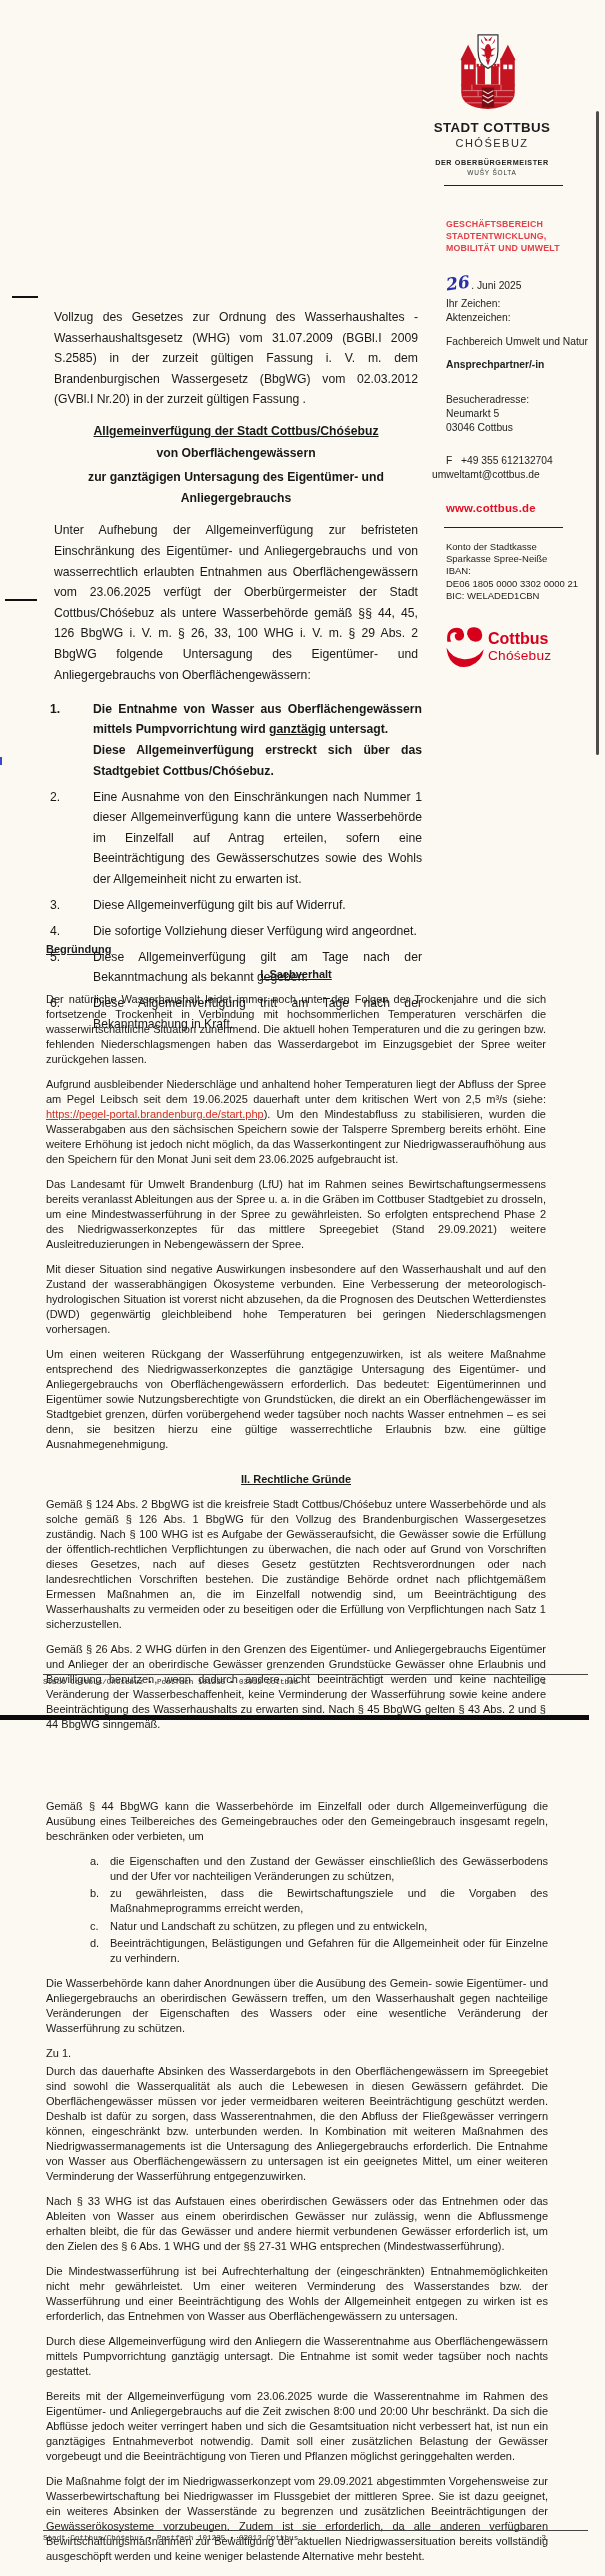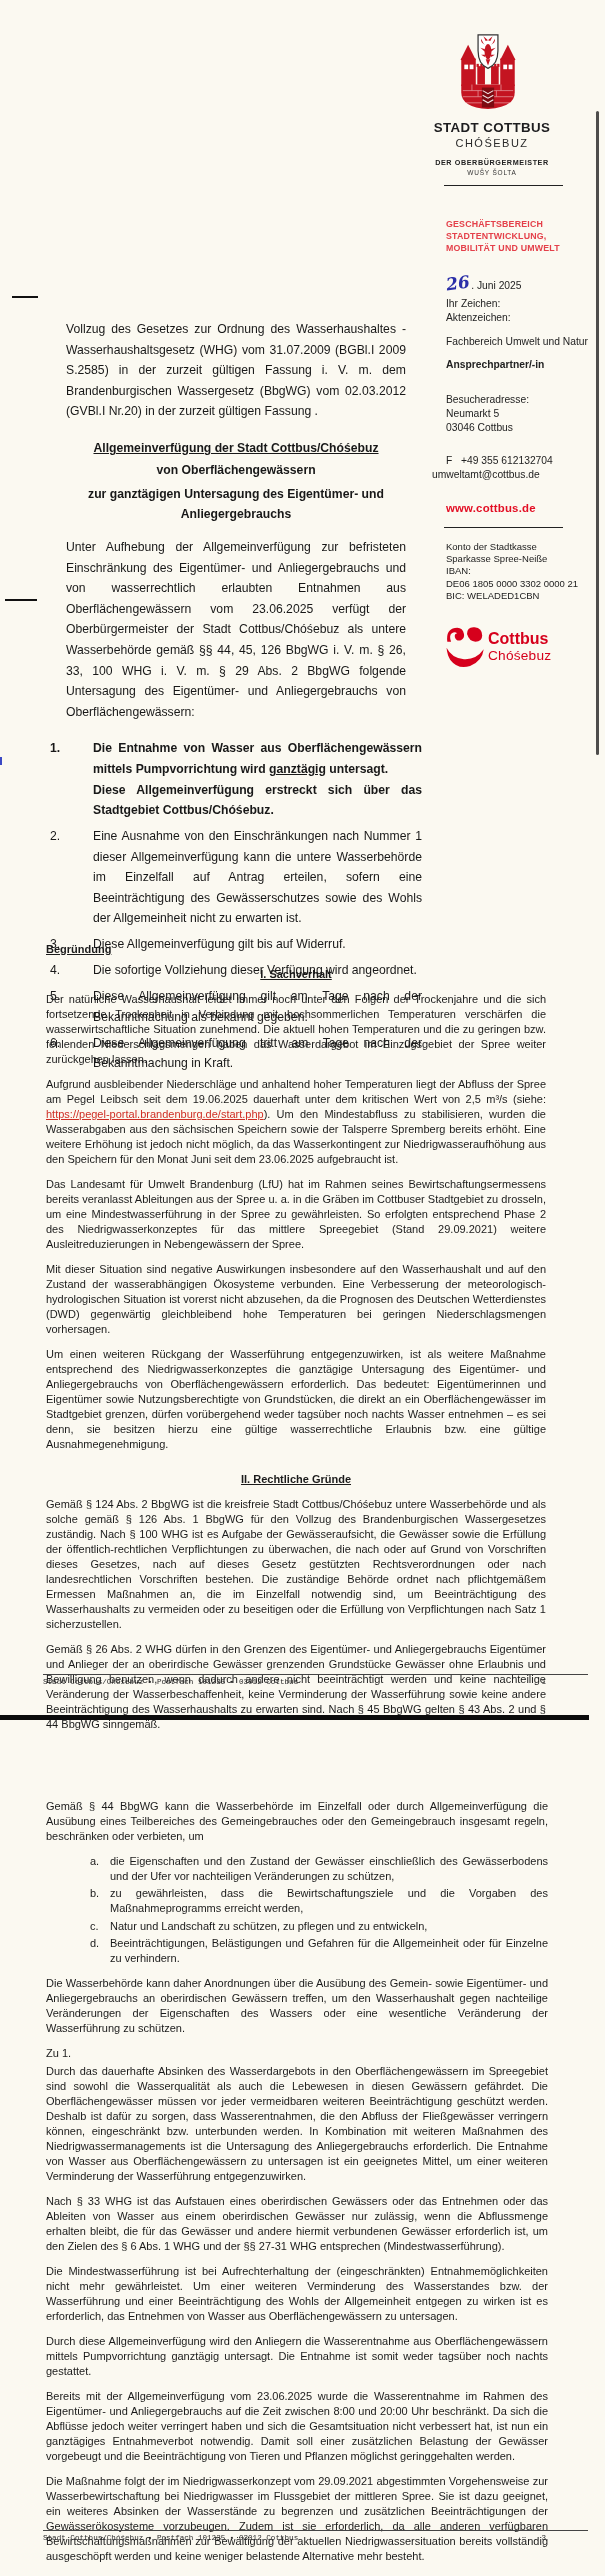--- a/index.html
+++ b/index.html
@@ -29,21 +29,21 @@
   .logo-line1{font-size:16px;font-weight:800;color:#d6001c;}
   .logo-line2{font-size:13.7px;font-weight:400;color:#d6001c;margin-top:2.3px;letter-spacing:0.2px;}
   
   .scan-edge{left:596px;top:111px;width:2.7px;height:644px;background:#2f2f2f;opacity:.85;border-radius:1.5px;}
   .fold1{left:12.2px;top:296px;width:26px;height:1.5px;background:#111;}
   .fold2{left:4.6px;top:599px;width:32px;height:1.9px;background:#111;}
   .blue-tick{left:0;top:757px;width:2.3px;height:7.6px;background:#3b49c4;}
   .page-sep{left:0;top:1715px;width:589px;height:5.3px;background:#0c0c0c;}
   
   .colA{left:50px;top:303px;width:372px;font-size:12.2px;line-height:20.6px;color:#181818;}
-  .colA p{margin:16px;text-align:justify;}
+  .colA p{margin:4px;text-align:justify;}
   .doc-title{text-align:center;font-weight:700;text-decoration:underline;margin:11.4px 0 1.5px 0;}
   .doc-subtitle{text-align:center;font-weight:700;margin:0 0 3px 0;}
   .opening{margin-top:12.2px !important;}
   .olist{margin-top:13.7px;}
   .orow{display:flex;margin-bottom:5.3px;}
   .onum{width:43px;flex:none;}
   .otxt{flex:1;text-align:justify;}
   .bold{font-weight:700;}
   .u{text-decoration:underline;}
   

